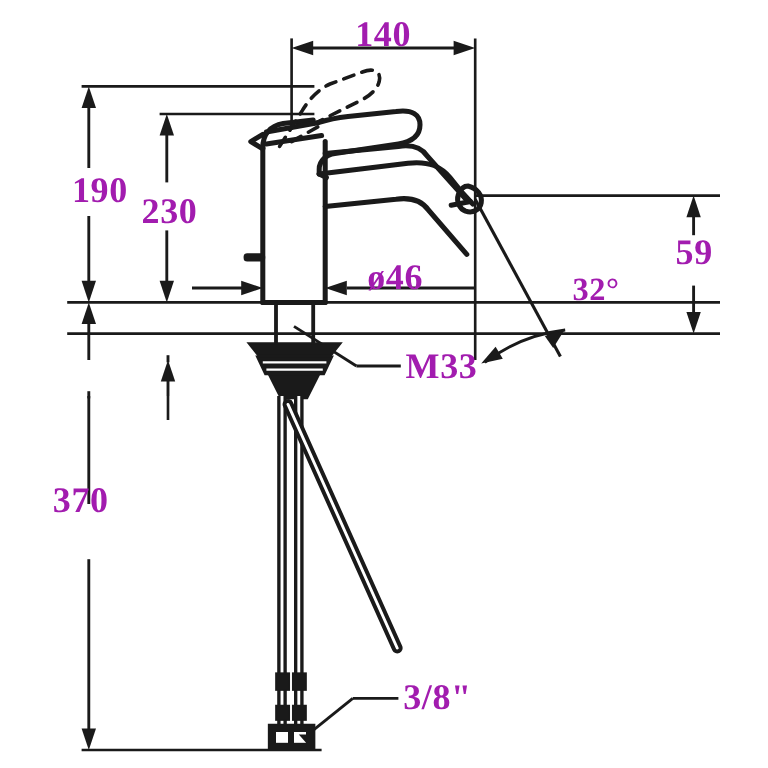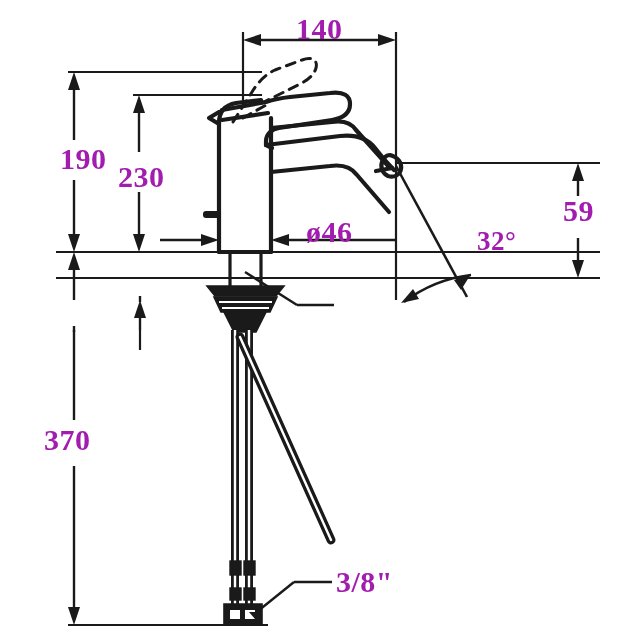--- a/index.html
+++ b/index.html
@@ -209,17 +209,18 @@
       </g>
 
     </g>
   </svg>
 
   <div class="lbl s30" style="left:44px;  top:144px;margin-left:16px;">190</div>
   <div class="lbl s30" style="left:118px; top:162px;">230</div>
   <div class="lbl s30" style="left:306px; top:217px;">ø46</div>
   <div class="lbl s30" style="left:296px; top:14px;">140</div>
   <div class="lbl s30" style="left:563px; top:196px;">59</div>
-  <div class="lbl s30" style="left:44px;  top:425px;">370</div>
+  <div class="lbl s30" style="left:44px;  top:403px;">370</div>
   <div class="lbl s27" style="left:477px; top:192px;margin-top:36px;">32°</div>
+  <div class="lbl s30" style="left:338px; top:291px;">M33</div>
   <div class="lbl s30" style="left:336px; top:567px;">3/8"</div>
 
 </div>
 
 </body></html>

